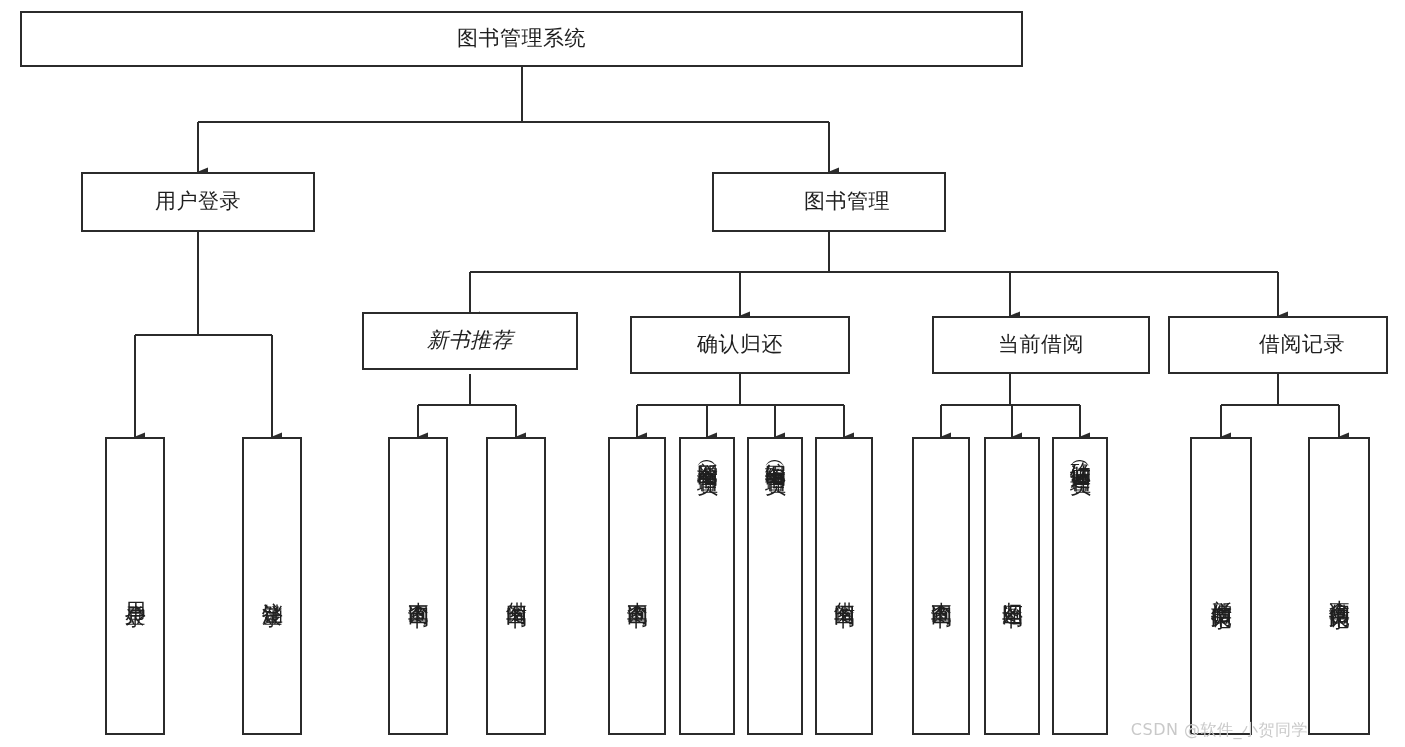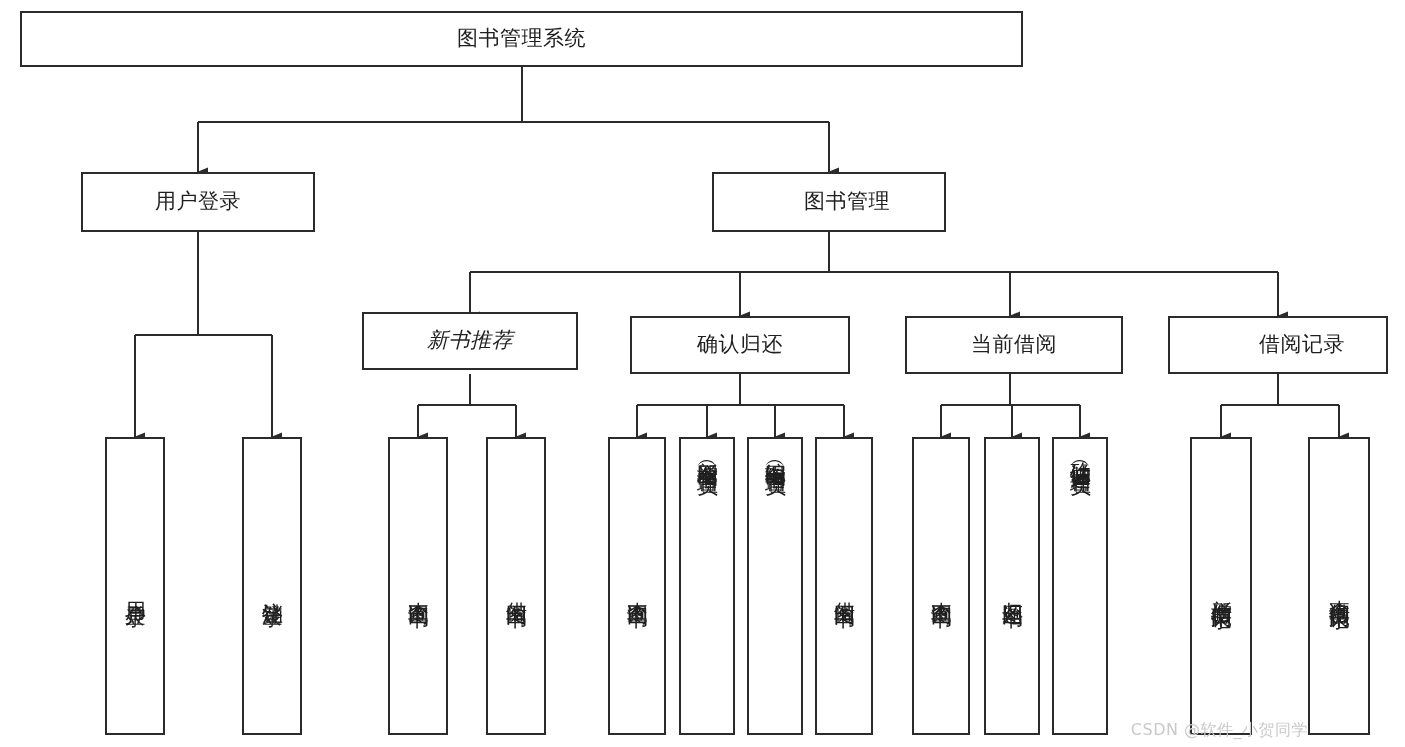--- a/index.html
+++ b/index.html
@@ -134,21 +134,21 @@
       </div>
       <div class="node horizontal" style="left: 712px; top: 172px; width: 234px; height: 60px; padding-left: 36px;">
         <span class="node-label">图书管理</span>
       </div>
       <div class="node horizontal" style="left: 362px; top: 312px; width: 216px; height: 58px; font-style: italic;">
         <span class="node-label">新书推荐</span>
       </div>
       <div class="node horizontal" style="left: 630px; top: 316px; width: 220px; height: 58px;">
         <span class="node-label">确认归还</span>
       </div>
-      <div class="node horizontal" style="left: 905px; top: 316px; width: 218px; height: 58px; font-family: Liberation Serif, serif;">
+      <div class="node horizontal" style="left: 932px; top: 316px; width: 218px; height: 58px; font-family: Liberation Serif, serif;">
         <span class="node-label">当前借阅</span>
       </div>
       <div class="node horizontal" style="left: 1168px; top: 316px; width: 220px; height: 58px; padding-left: 48px;">
         <span class="node-label">借阅记录</span>
       </div>
       <div class="node vertical v-center" style="left: 105px; top: 437px; width: 60px; height: 298px;">
         <span class="node-label">用户登录</span>
       </div>
       <div class="node vertical v-center" style="left: 242px; top: 437px; width: 60px; height: 298px;">
         <span class="node-label">注销登录</span>

